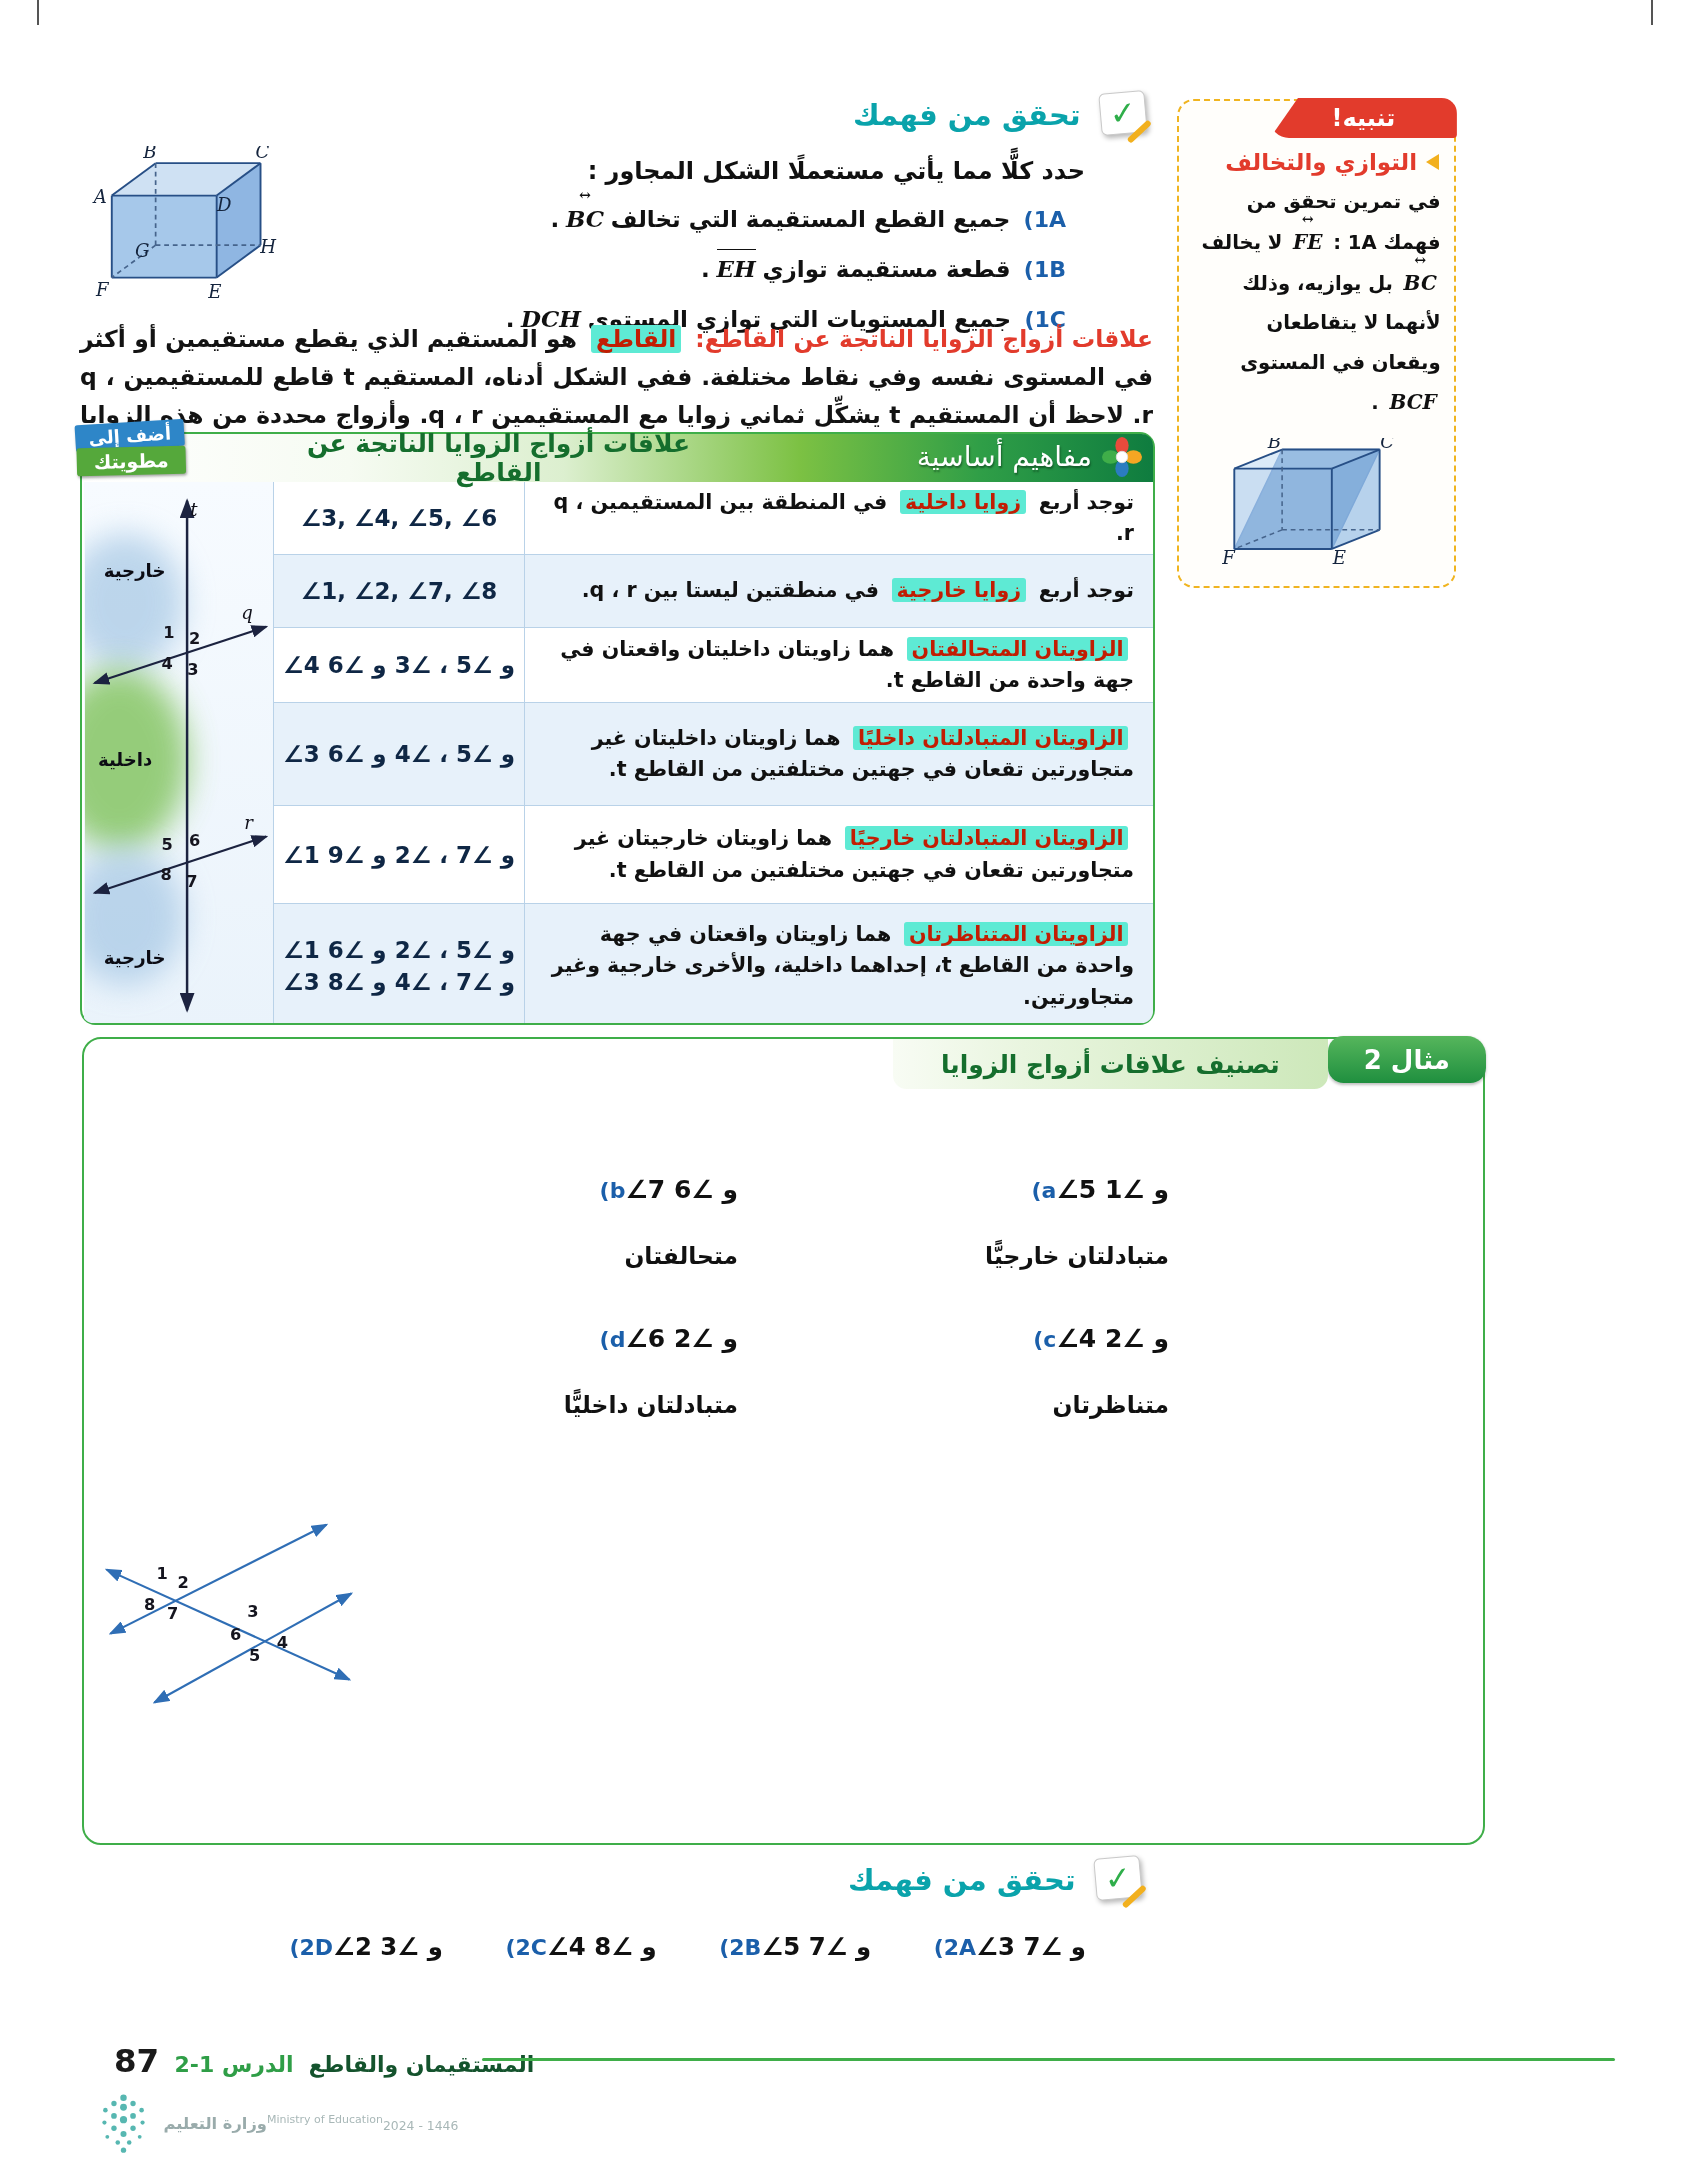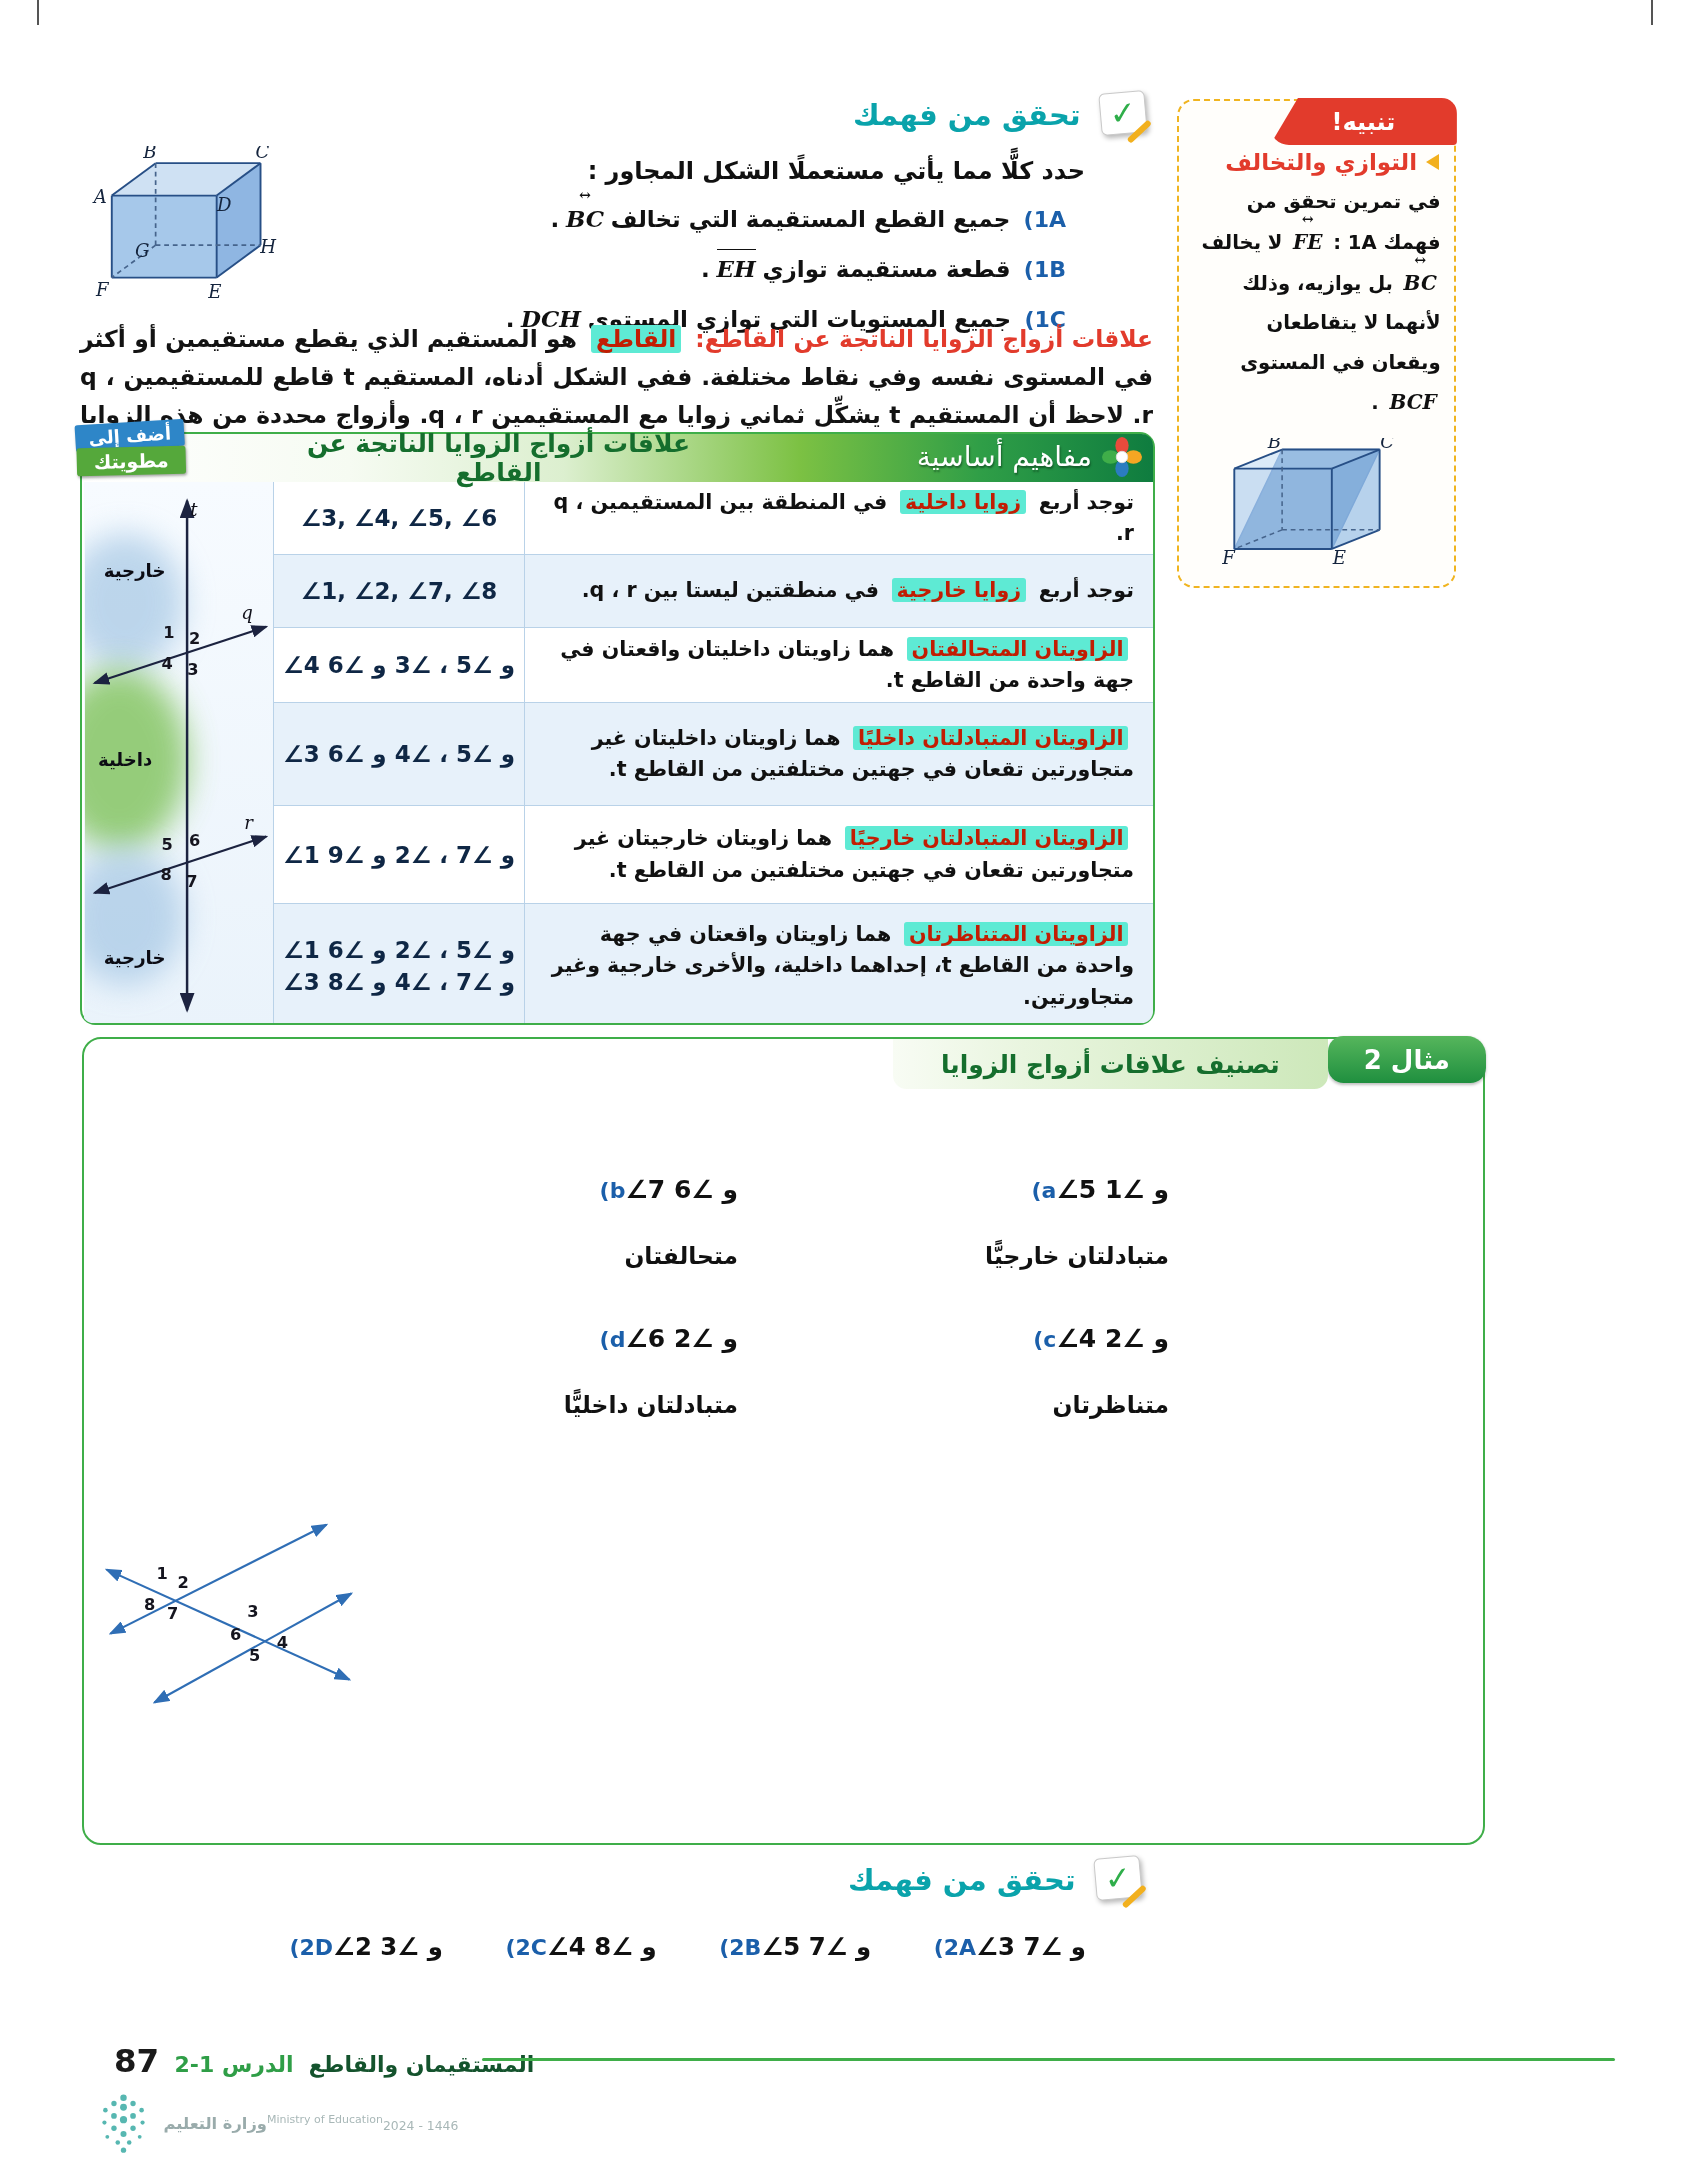--- a/index.html
+++ b/index.html
@@ -34,21 +34,21 @@
   .math{direction:ltr; unicode-bidi:embed; font-family:"DejaVu Serif", serif; font-style:italic;
     font-size:23px; margin:0 6.7px; display:inline-block; position:relative;}
   .m-line::after{content:"↔"; position:absolute; top:-17px; left:50%; transform:translateX(-50%);
     font-size:14.3px; font-style:normal; color:#111;}
   .m-seg::before{content:""; position:absolute; top:-3.8px; left:0; right:0; border-top:1.9px solid #111;}
   .cube1{position:absolute; top:54px; left:5.7px;}
 
   
   .alert{position:absolute; top:99px; left:1178px; width:279px; min-height:398px;
     border:2.9px dashed #f0b41f; border-radius:17px; background:#fffefb; padding:46px 13.4px 13.4px;}
-  .alert-tab{position:absolute; top:-2.9px; right:-2.9px; width:187px; height:47px; background:#e23b2c;
+  .alert-tab{position:absolute; top:-2.9px; right:-2.9px; width:187px; height:40px; background:#e23b2c;
     border-radius:3.8px 15.3px 3.8px 19px; clip-path:polygon(15% 0,100% 0,100% 100%,0 100%);
     color:#fff; font-size:24px; font-weight:bold; display:flex; align-items:center; justify-content:center;}
   .alert-heading{display:flex; align-items:center; gap:8.6px; color:#e23b2c; font-size:23px;
     font-weight:bold; margin:1.9px 1.9px 7.6px;}
   .alert-mark{width:0; height:0; border-top:8.6px solid transparent; border-bottom:8.6px solid transparent;
     border-right:13.4px solid #f2b01e; flex:0 0 auto;}
   .alert-body{font-size:19.6px; font-weight:bold; line-height:2.02; text-align:right; color:#101010;}
   .alert-body .math{font-size:20px; margin:0 3.8px;}
   .alert-cube{display:block; margin:15.3px auto 0;}
 

